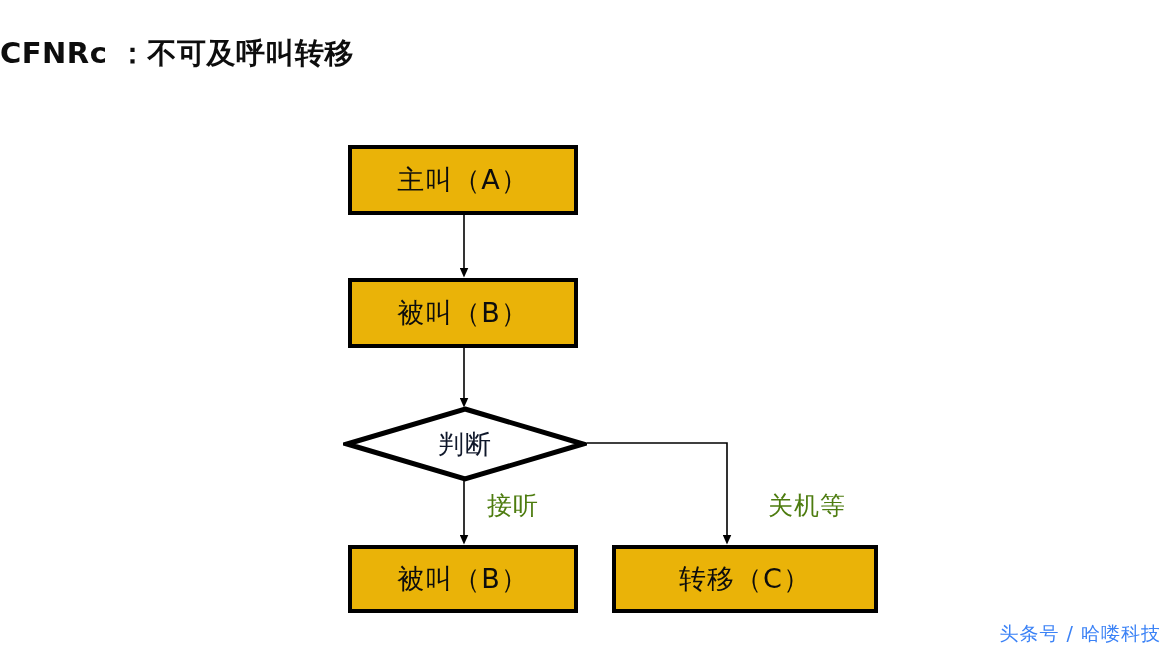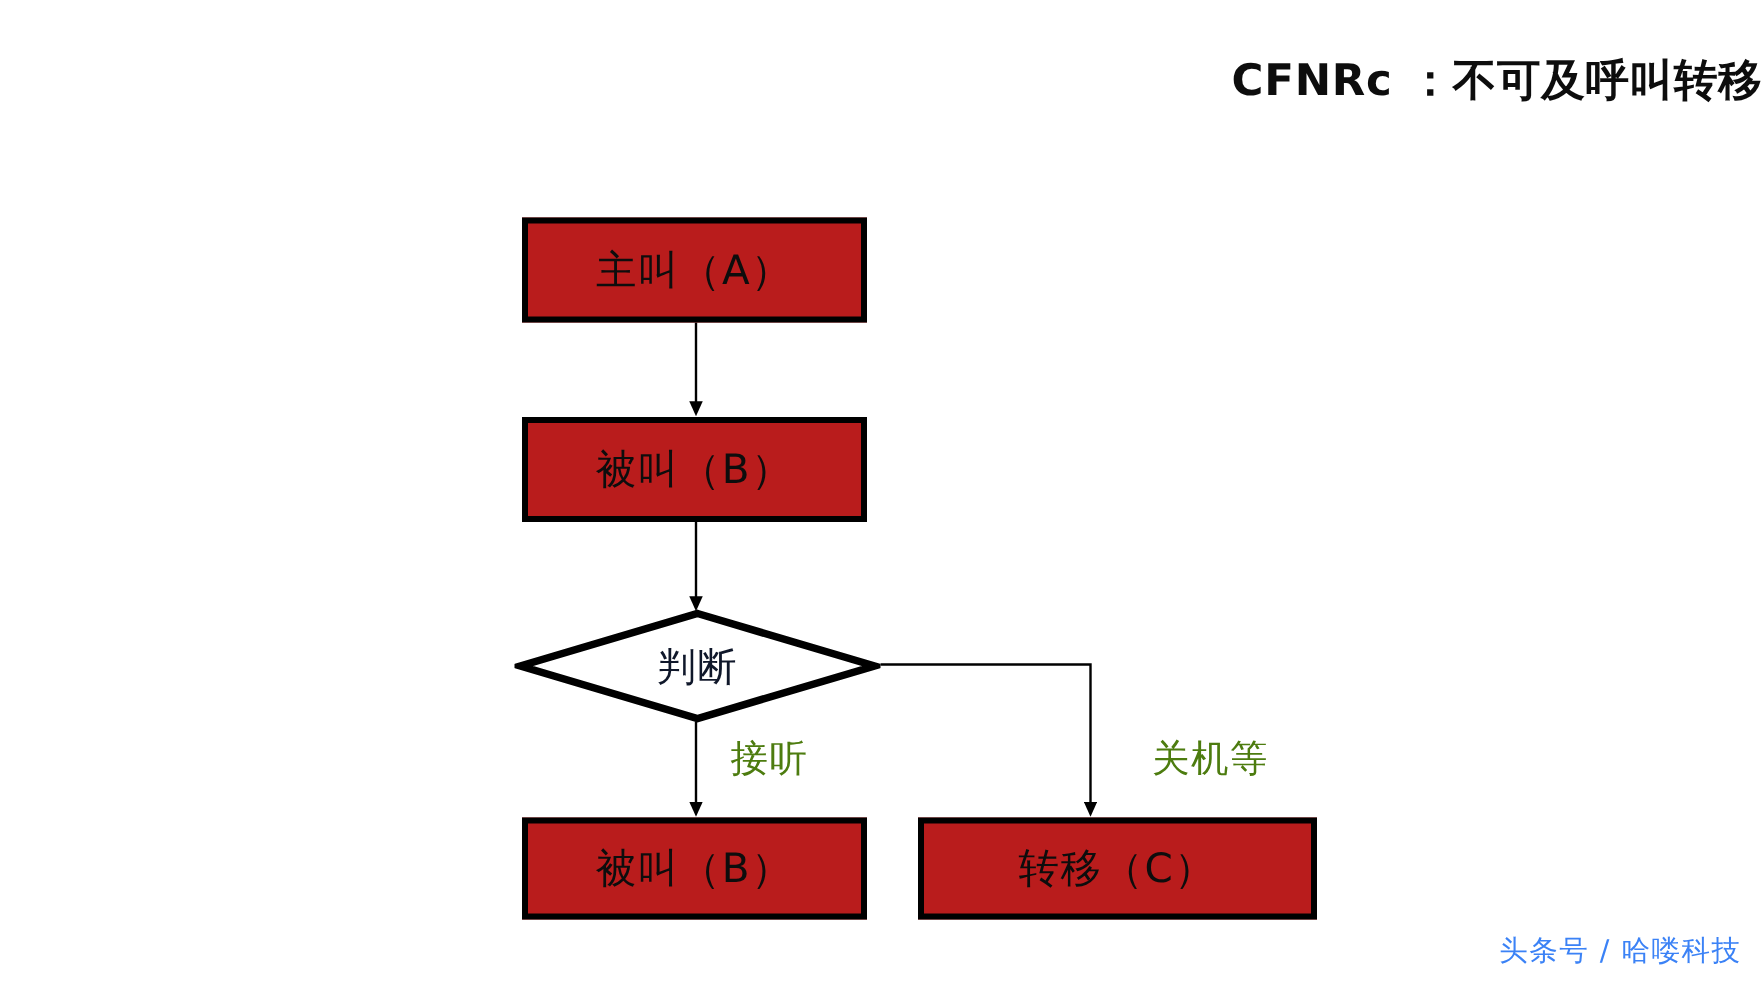--- a/index.html
+++ b/index.html
@@ -15,31 +15,31 @@
     width: 1175px;
     height: 661px;
     background: #ffffff;
     overflow: hidden;
   }
   #title {
     position: absolute;
     left: 0;
     top: 34px;
     width: 1175px;
-    text-align: right;
+    text-align: left;
     font-size: 29px;
     font-weight: bold;
     color: #0d0d0d;
     letter-spacing: 0.5px;
     white-space: pre;
   }
   .node-box {
     position: absolute;
     box-sizing: border-box;
-    background: #b91c1c;
+    background: #eab308;
     border: 4px solid #000000;
     display: flex;
     align-items: center;
     justify-content: center;
     font-size: 27px;
     color: #0d0d0d;
     letter-spacing: 1px;
     white-space: pre;
   }
   #box-caller   { left: 348px; top: 145px; width: 230px; height: 70px; }

